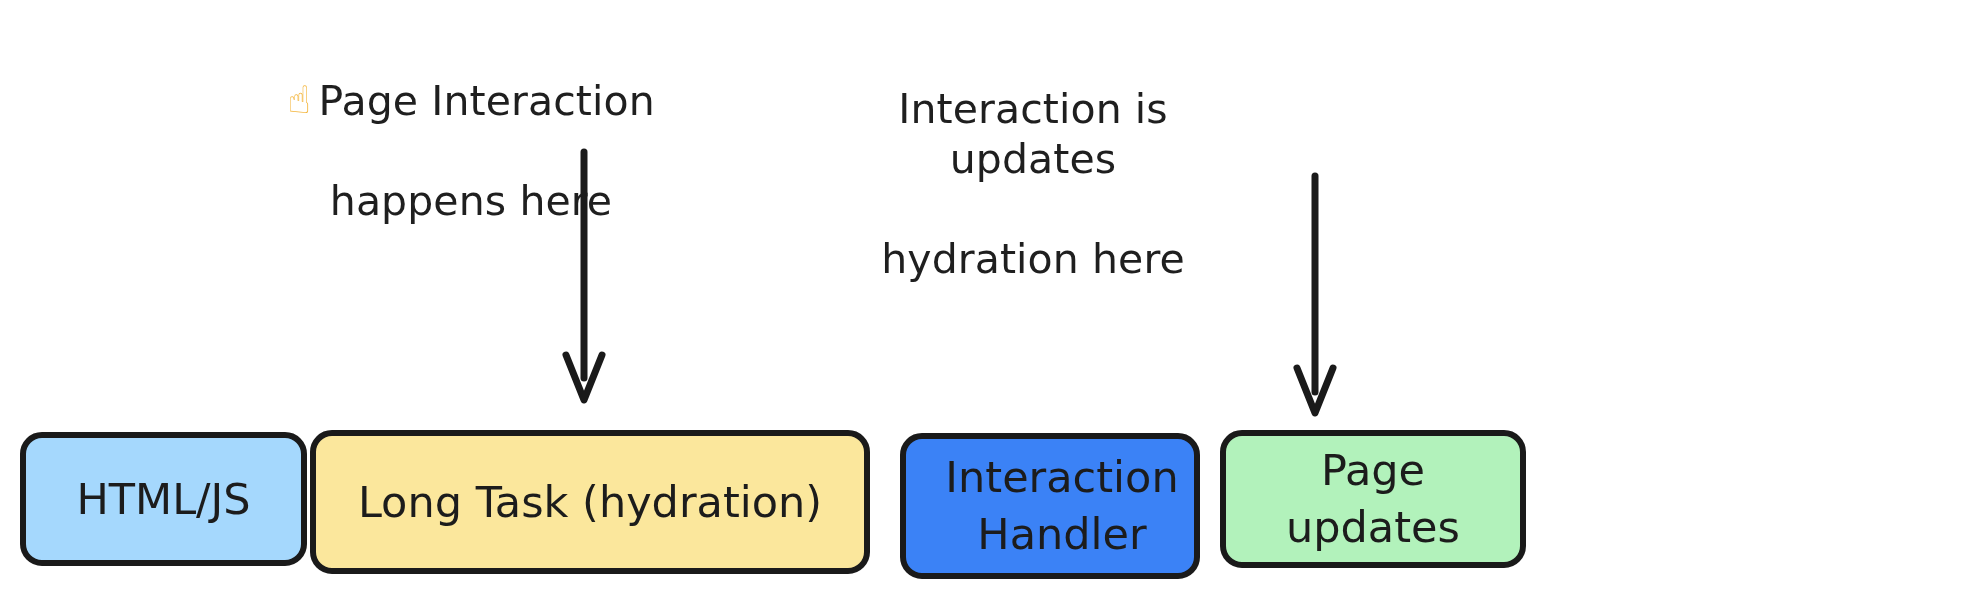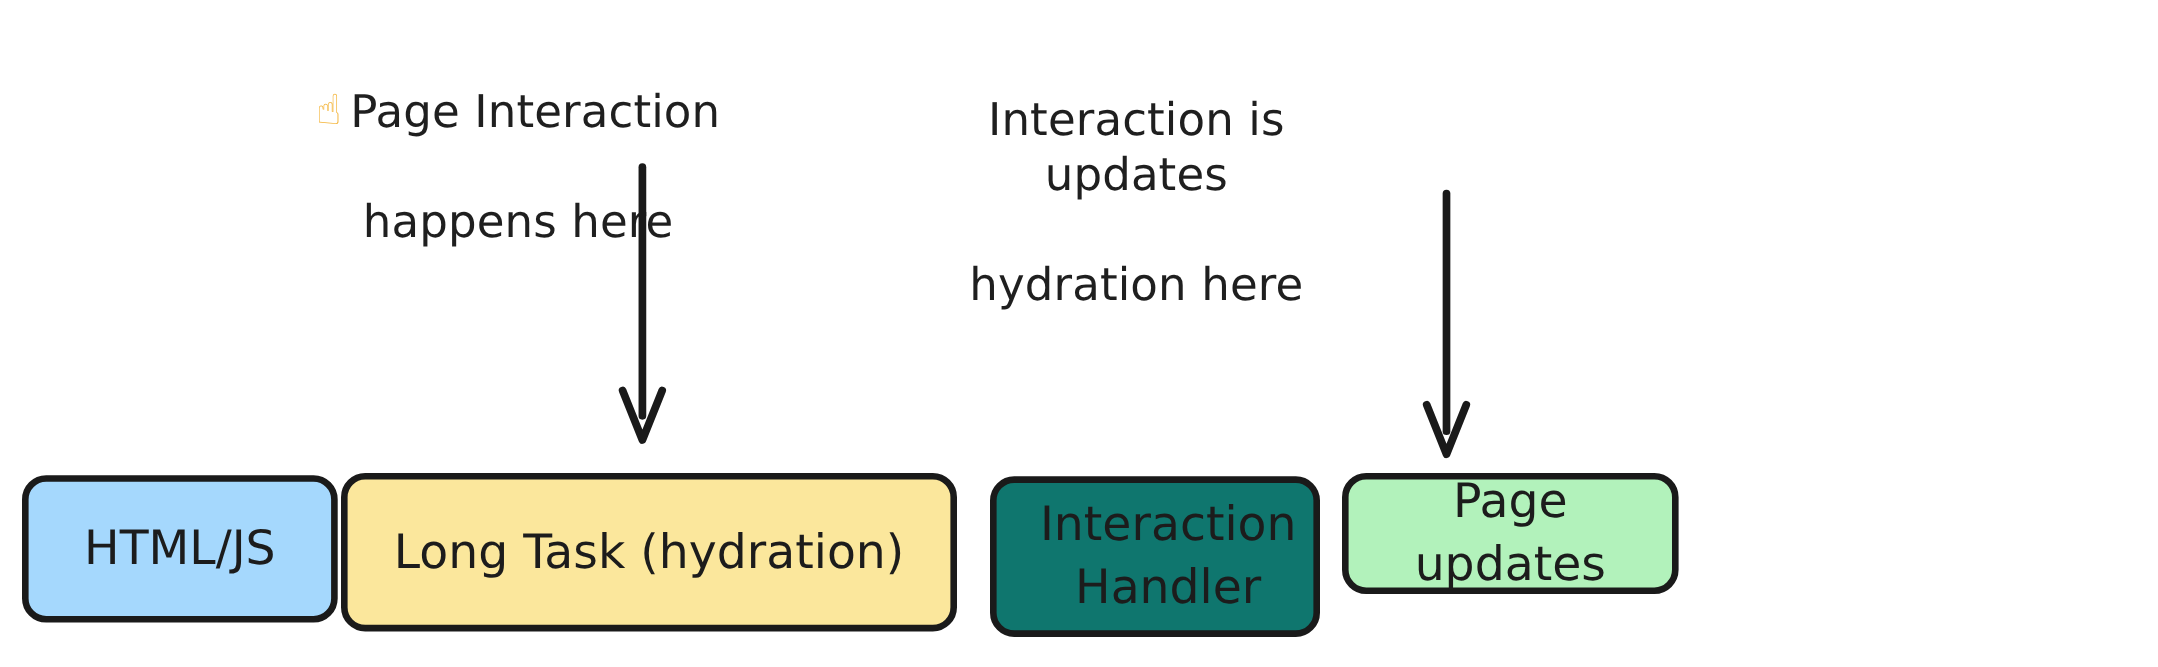--- a/index.html
+++ b/index.html
@@ -102,21 +102,21 @@
   #node-interaction-handler {
     left: 900px;
     top: 433px;
     width: 300px;
     height: 146px;
   }
   #node-page-updates {
     left: 1220px;
     top: 430px;
     width: 306px;
-    height: 110px;
+    height: 138px;
   }
 </style>
 </head>
 <body>
 
 <div id="diagram-canvas">
 
   <div class="annotation" id="annotation-user-interaction">
     <span class="anno-line"><span class="anno-emoji">☝</span><span>Page Interaction</span></span>
     <span class="anno-line">happens here</span>
@@ -139,21 +139,21 @@
   </svg>
 
   <div class="node" id="node-html-js" style="background:#a5d8fd;">
     <span class="node-label">HTML/JS</span>
   </div>
 
   <div class="node" id="node-long-task" style="background:#fbe79c;">
     <span class="node-label">Long Task (hydration)</span>
   </div>
 
-  <div class="node" id="node-interaction-handler" style="background:#0f766e;padding-left:38px;">
+  <div class="node" id="node-interaction-handler" style="background:#3b82f6;padding-left:38px;">
     <span class="node-label">Interaction
 Handler</span>
   </div>
 
   <div class="node" id="node-page-updates" style="background:#b2f2bb;">
     <span class="node-label">Page updates</span>
   </div>
 
 </div>
 

